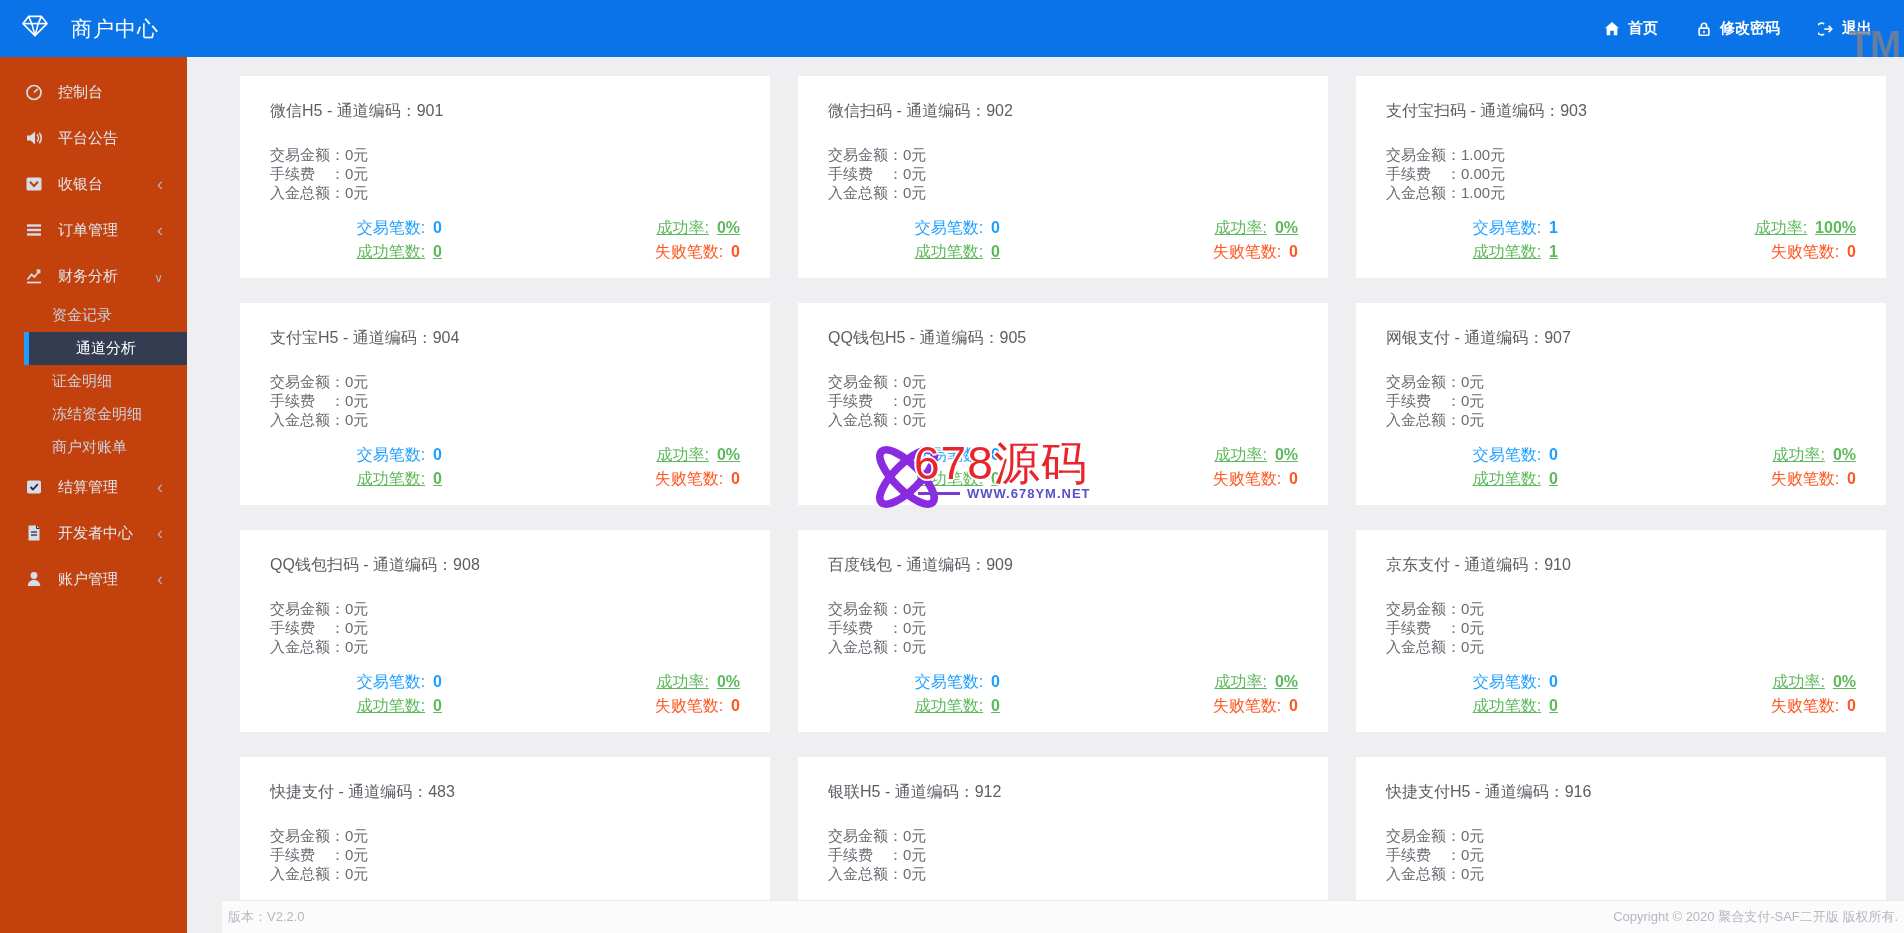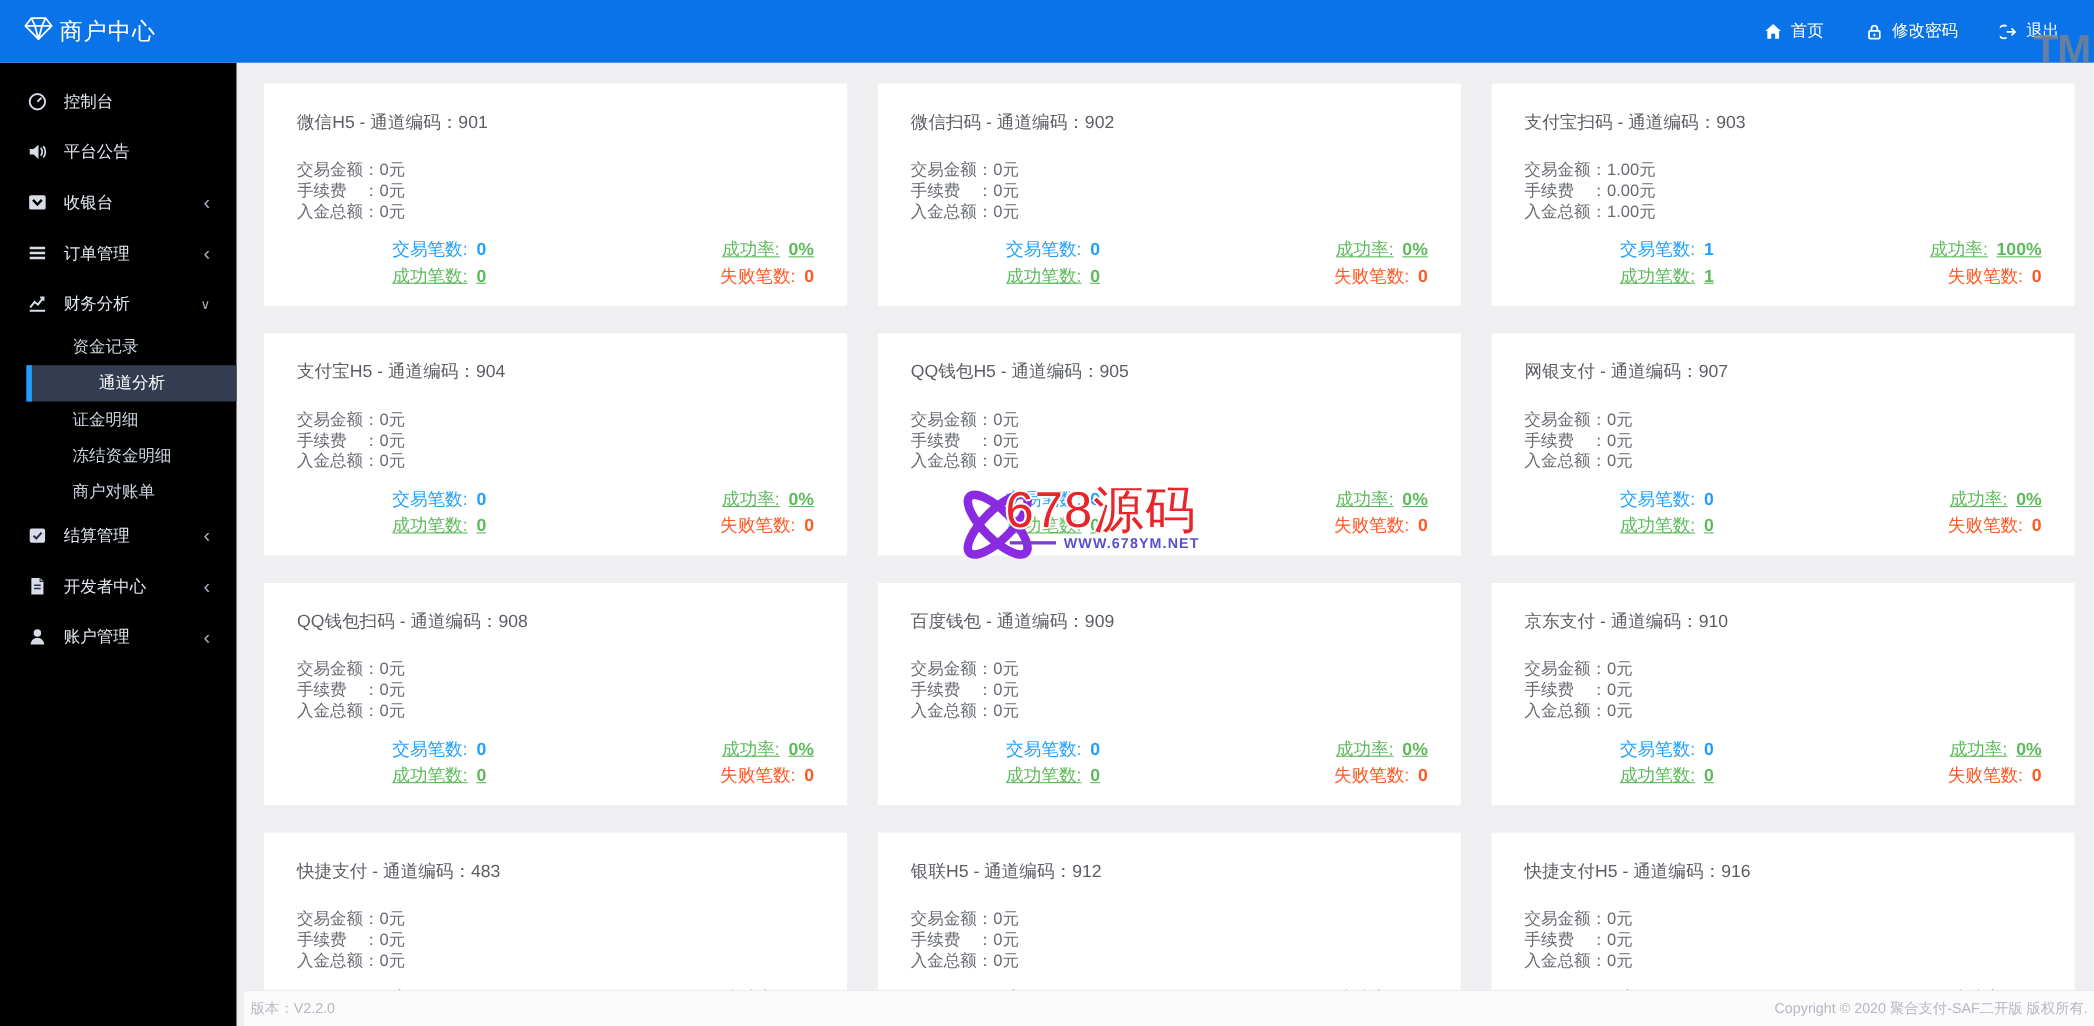--- a/index.html
+++ b/index.html
@@ -2,38 +2,38 @@
 <html><head>
 <meta charset="utf-8">
 <style>
   * { margin:0; padding:0; box-sizing:border-box; }
   html,body { width:1904px; height:933px; overflow:hidden;
     font-family:"Liberation Sans","DejaVu Sans",sans-serif; background:#efeff1; position:relative; }
 
   
   .navbar { position:absolute; top:0; left:0; right:0; height:57px; background:#0a73e8;
     display:flex; align-items:center; justify-content:space-between; padding:0 18px 0 20px; z-index:30; }
-  .brand { display:flex; align-items:flex-start; gap:4px; color:#fff; font-size:21px; letter-spacing:1px; cursor:pointer; }
-  .nav-links { display:flex; align-items:center; gap:38px; margin-right:14px; }
+  .brand { display:flex; align-items:center; gap:21px; color:#fff; font-size:21px; letter-spacing:1px; cursor:pointer; }
+  .nav-links { display:flex; align-items:center; gap:38px; margin-right:14px;font-weight:bold; }
   .nav-link { display:flex; align-items:center; gap:8px; color:#fff; font-size:15px; cursor:pointer; }
   .nav-link svg { display:block; }
   .tm-mark { position:absolute; top:24px; right:4px; font-size:37px; font-weight:bold;
     color:rgba(125,131,142,0.78); z-index:40; letter-spacing:-1px; }
 
   
-  .sidebar { position:absolute; top:57px; left:0; bottom:0; width:215px; background:#000000; z-index:20; }
+  .sidebar { position:absolute; top:57px; left:0; bottom:0; width:187px; background:#c2410c; z-index:20; }
   .menu { padding-top:12px; }
   .menu-item { height:46px; display:flex; align-items:center; padding:0 24px; color:#e3e7ef;
     font-size:15px; cursor:pointer; position:relative; }
   .mi-icon { width:19px; height:19px; margin-right:15px; display:flex; align-items:center; justify-content:center; color:#d7dce8; }
   .chev { margin-left:auto; color:#aab2c2; font-size:15px; line-height:1; }
   .chev.left::before { content:"‹"; font-size:18px; }
   .chev.down::before { content:"∨"; font-size:12px; }
   .submenu { }
-  .submenu-item { height:33px; display:flex; align-items:center; padding-left:61px;
+  .submenu-item { height:33px; display:flex; align-items:center; padding-left:47px;
     color:#ccd2de; font-size:15px; cursor:pointer; border-left:5px solid transparent;font-family:Liberation Mono, monospace; }
   .submenu-item.active { background:#333c50; border-left-color:#1e9fff; color:#fff;margin-left:24px; }
 
   
   .main { position:absolute; top:57px; left:222px; right:0; bottom:0; overflow:hidden; background:#efeff1; }
   .grid { display:grid; grid-template-columns:repeat(3,530px); gap:25px 28px; padding:19px 18px 0 18px; }
   .card { background:#fff; height:202px; padding:25px 30px; overflow:hidden; }
   .card-title { font-size:16px; color:#5b5e63; margin-bottom:23px; }
   .info-line { font-size:15px; color:#686c72; line-height:19px; white-space:pre; }
   .card-stats { margin-top:15px; display:grid; grid-template-columns:172px 1fr; row-gap:2px; font-size:16px; line-height:22px; }

